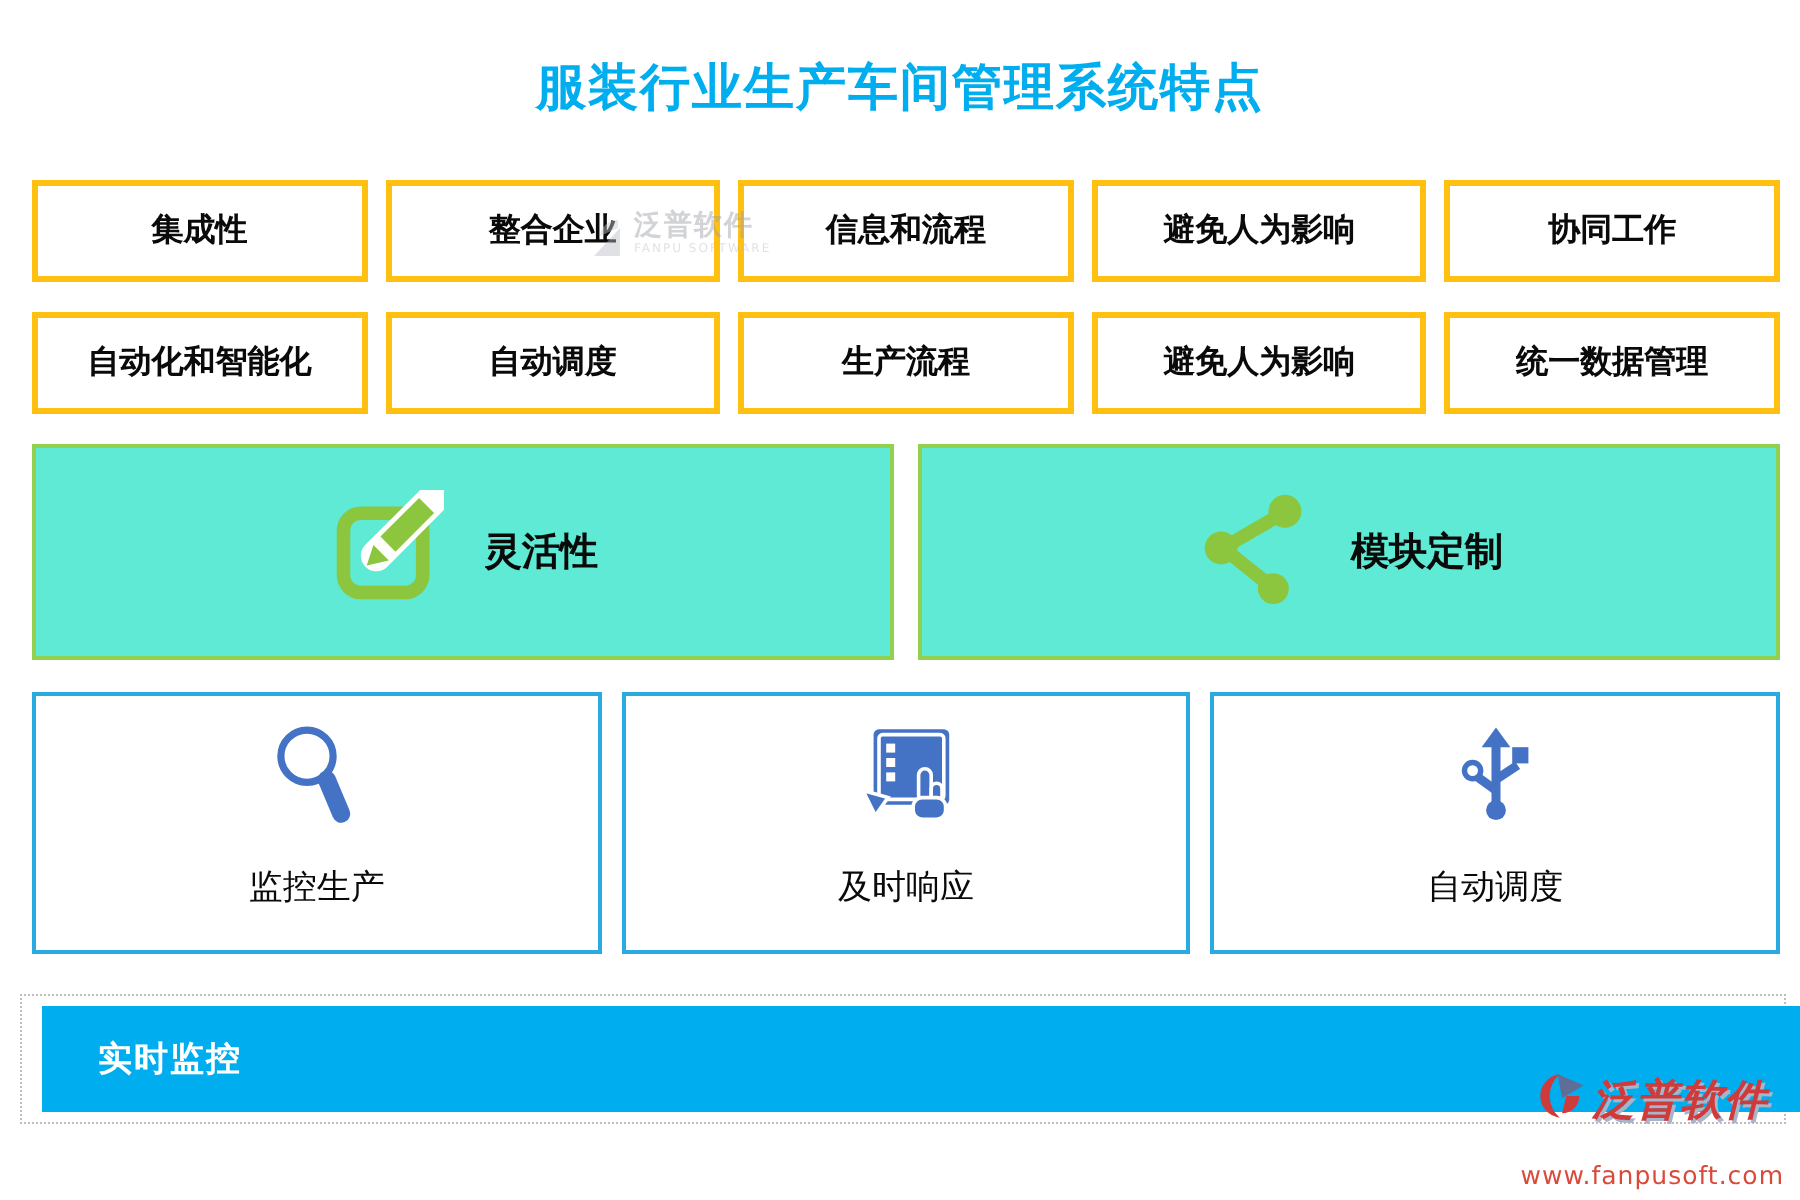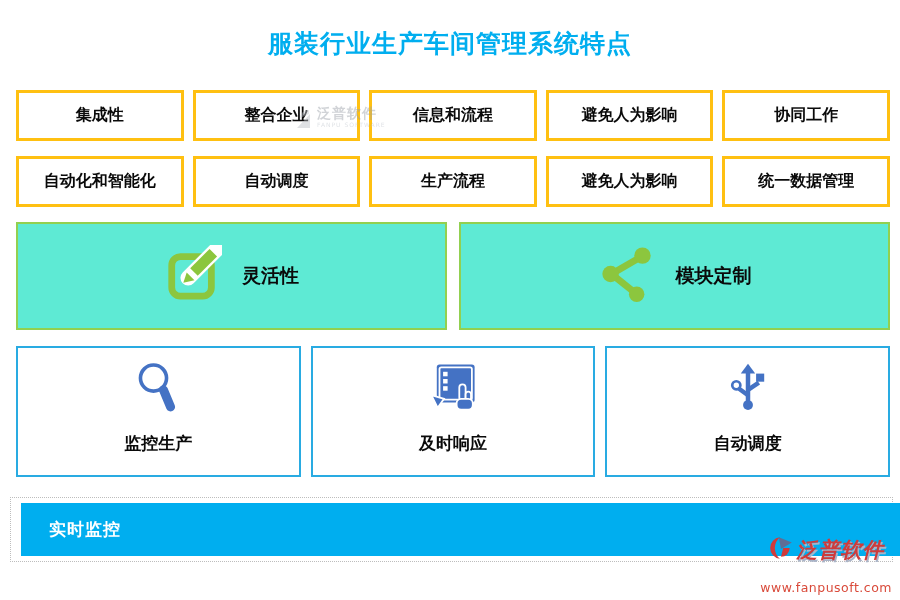--- a/index.html
+++ b/index.html
@@ -13,21 +13,21 @@
                display:flex;align-items:center;justify-content:center;
                font-size:16px;font-weight:bold;color:#0a0a0a;}
   .green-row{position:absolute;top:222px;left:16px;width:874px;display:flex;gap:12px;}
   .green-card{flex:1;height:108px;box-sizing:border-box;border:2px solid #92D050;background:#5eead4;
               display:flex;align-items:center;justify-content:center;gap:20px;}
   .green-label{font-size:19px;font-weight:bold;color:#0a0a0a;}
   .blue-row{position:absolute;top:346px;left:16px;width:874px;display:flex;gap:10px;}
   .blue-card{flex:1;height:131px;box-sizing:border-box;border:2px solid #29ABE2;background:#fff;
              display:flex;flex-direction:column;align-items:center;justify-content:center;
              gap:13px;padding-bottom:8px;}
-  .blue-label{font-size:17px;font-weight:bold;color:#0a0a0a;}
+  .blue-label{font-size:17px;font-weight:normal;color:#0a0a0a;}
   .banner-outer{position:absolute;top:497px;left:10px;width:883px;height:65px;box-sizing:border-box;
                 border:1px dotted #bdbdbd;padding:5px 10px;}
   .banner{width:100%;height:100%;background:#00AEEF;display:flex;align-items:center;justify-content:flex-start;
           color:#ffffff;font-size:17px;font-weight:bold;letter-spacing:1px;padding-left:28px;}
   .watermark{position:absolute;left:296px;top:106px;display:flex;align-items:flex-start;gap:3px;
              opacity:0.45;pointer-events:none;}
   .watermark .wm-text{display:flex;flex-direction:column;line-height:1;}
   .wm-cn{font-size:14px;font-weight:bold;color:#9aa0a8;letter-spacing:1px;}
   .wm-en{font-size:6px;color:#b9bfc7;letter-spacing:1px;margin-top:2px;}
   .logo{position:absolute;right:8px;bottom:5px;display:flex;flex-direction:column;align-items:center;}

